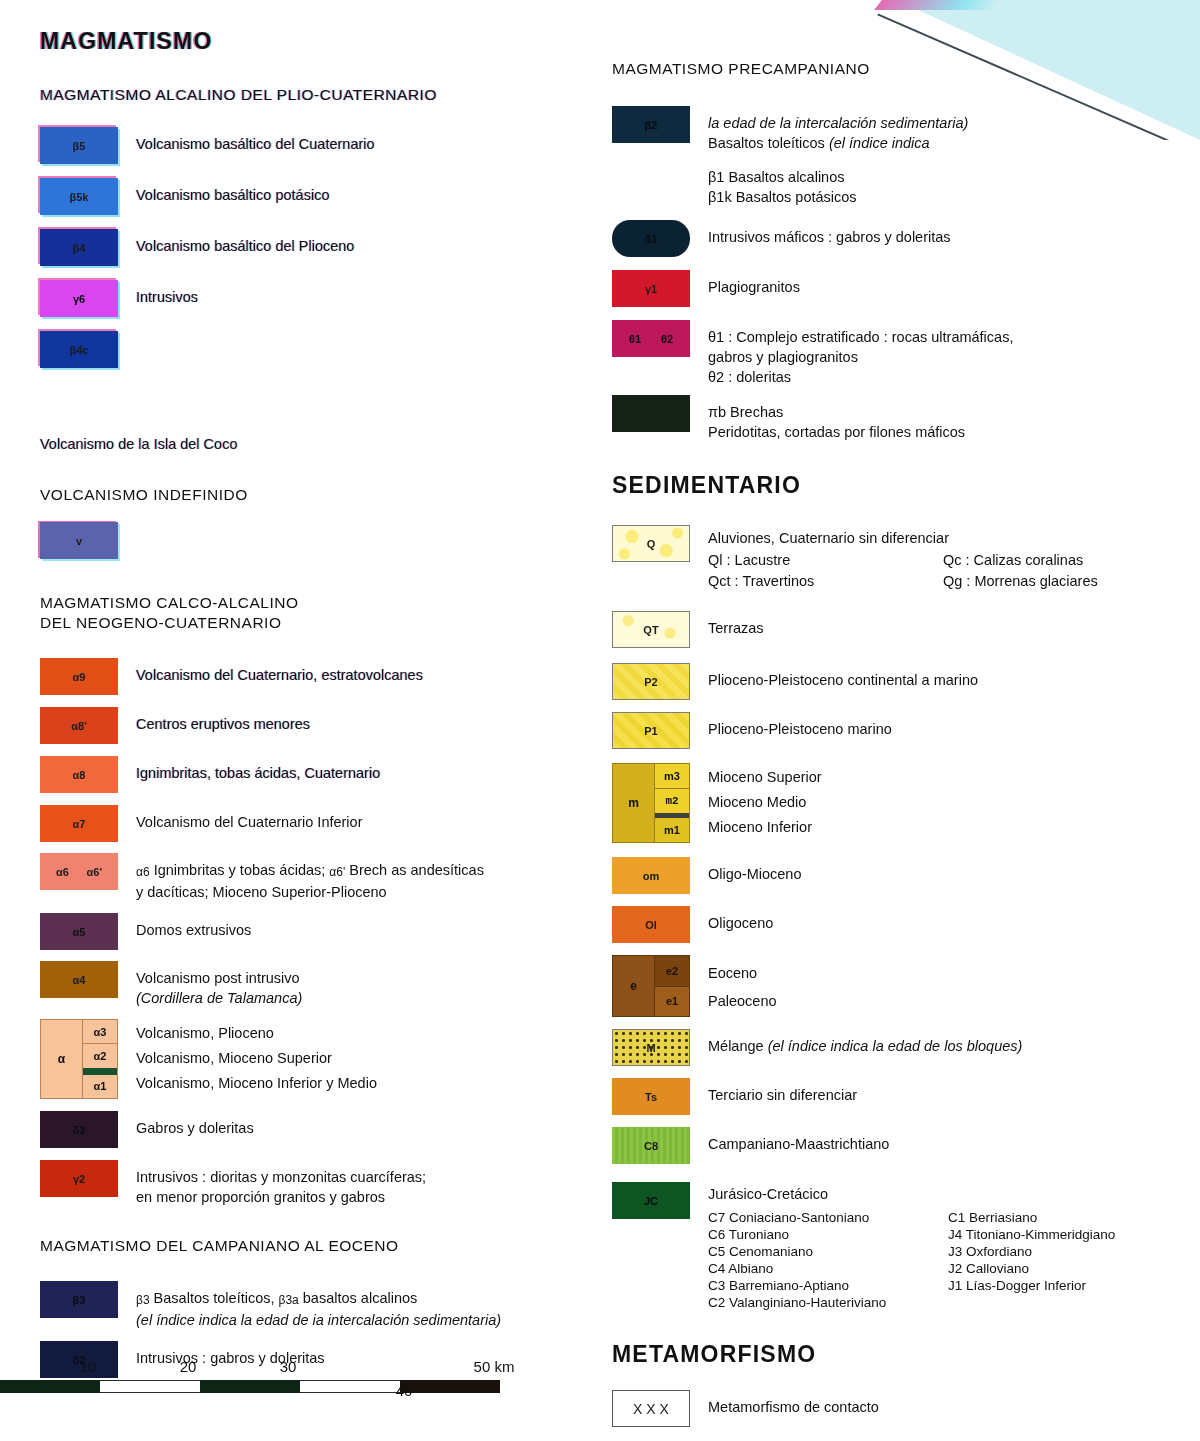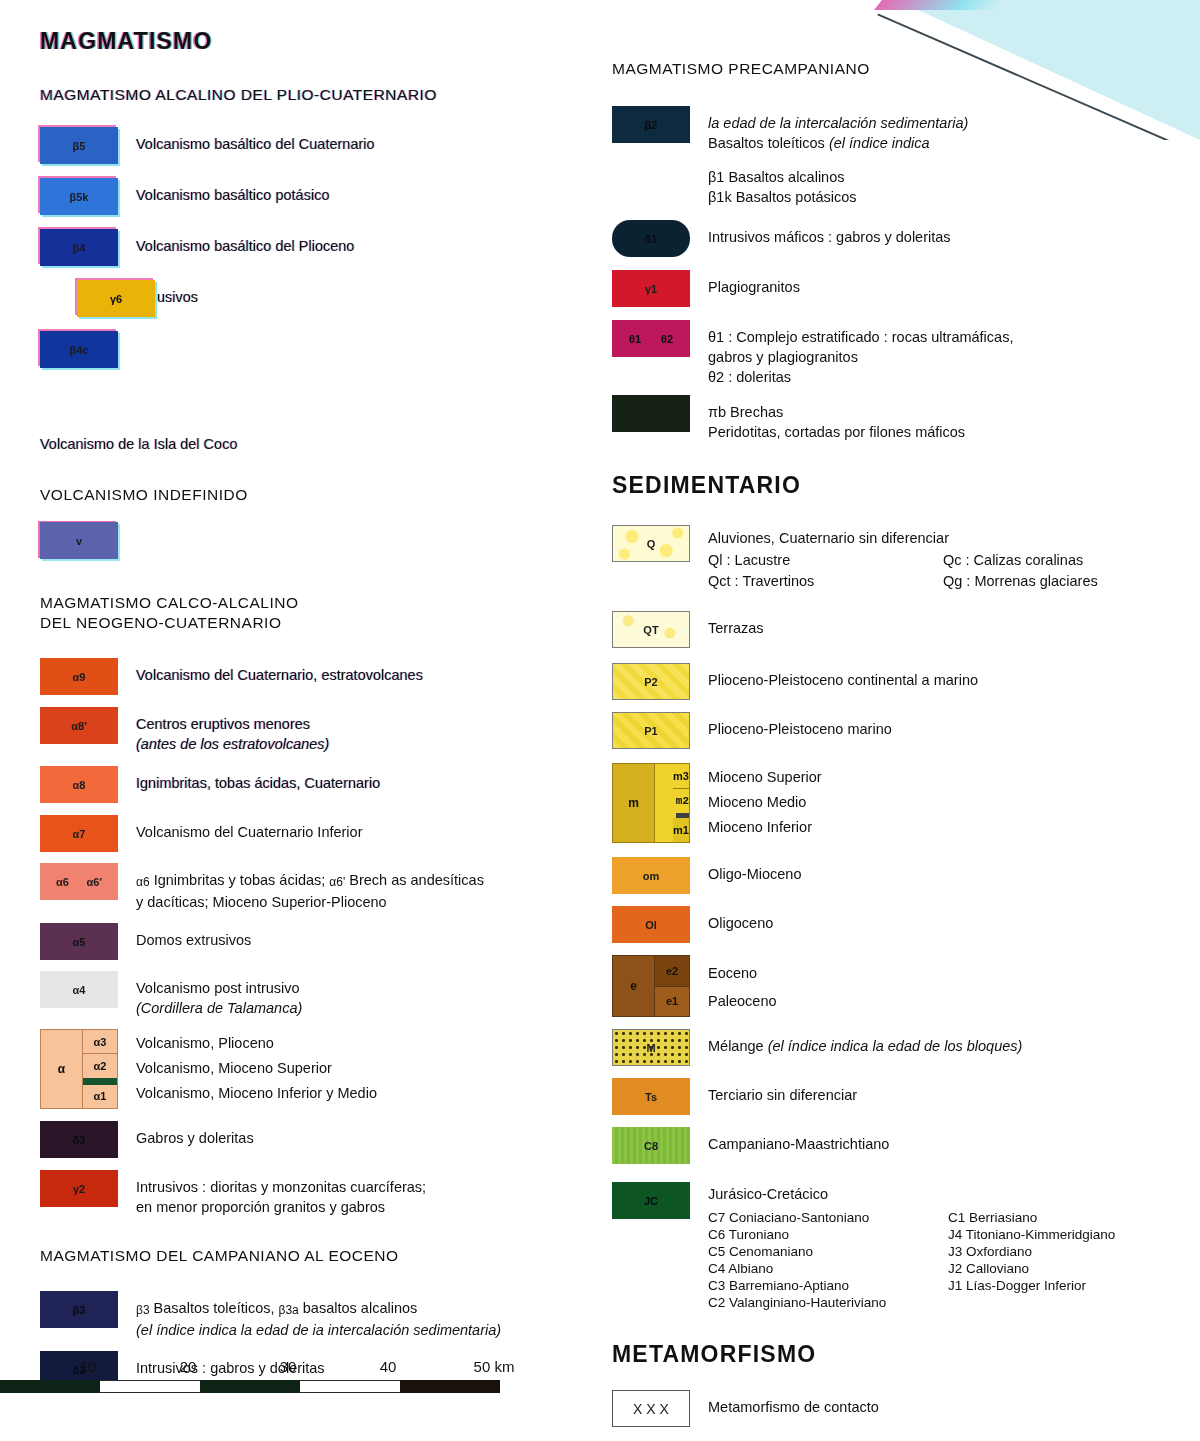--- a/index.html
+++ b/index.html
@@ -228,21 +228,21 @@
     <div class="swatch-cell">
       <div class="sw chroma" style="background:#16309a;">
         <span class="code">β4</span>
       </div>
     </div>
     <div class="desc glow">Volcanismo basáltico del Plioceno</div>
   </div>
 
   <div class="row" style="margin-top:14px;">
     <div class="swatch-cell">
-      <div class="sw chroma dark" style="background:#eab308;margin-left:37px;">
+      <div class="sw chroma dark" style="background:#d946ef;">
         <span class="code">γ6</span>
       </div>
     </div>
     <div class="desc glow">Intrusivos</div>
   </div>
 
   <div class="row" style="margin-top:14px;flex-direction:column;">
     <div class="swatch-cell">
       <div class="sw chroma" style="background:#10359c;">
         <span class="code">β4c</span>
@@ -275,21 +275,20 @@
   </div>
 
   <div class="row" style="margin-top:12px;">
     <div class="swatch-cell">
       <div class="sw" style="background:#d9421a;">
         <span class="code">α8'</span>
       </div>
     </div>
     <div class="desc glow">
       <span class="ln">Centros eruptivos menores</span>
-      <span class="ln it">(antes de los estratovolcanes)</span>
     </div>
   </div>
 
   <div class="row" style="margin-top:12px;">
     <div class="swatch-cell">
       <div class="sw" style="background:#f26a3c;">
         <span class="code">α8</span>
       </div>
     </div>
     <div class="desc glow">Ignimbritas, tobas ácidas, Cuaternario</div>
@@ -321,21 +320,21 @@
     <div class="swatch-cell">
       <div class="sw" style="background:#5c3050; color:#111;">
         <span class="code">α5</span>
       </div>
     </div>
     <div class="desc">Domos extrusivos</div>
   </div>
 
   <div class="row" style="margin-top:11px;">
     <div class="swatch-cell">
-      <div class="sw" style="background:#e5e5e5;">
+      <div class="sw" style="background:#a16207;">
         <span class="code">α4</span>
       </div>
     </div>
     <div class="desc">
       <span class="ln">Volcanismo post intrusivo</span>
       <span class="ln it">(Cordillera de Talamanca)</span>
     </div>
   </div>
 
   <div class="row" style="margin-top:11px;">
@@ -520,21 +519,21 @@
         <span class="code">P1</span>
       </div>
     </div>
     <div class="desc">Plioceno-Pleistoceno marino</div>
   </div>
 
   <div class="row" style="margin-top:14px;">
     <div class="swatch-cell">
       <div class="stack" style="height:80px; background:#d4b01f; border:1px solid #9c7f12;">
         <div class="leftpart" style="border-right:1px solid #9c7f12;">m</div>
-        <div class="rightcol" style="background:#f0d22c;align-items:flex-end;">
+        <div class="rightcol" style="background:#f0d22c;">
           <div style="border-bottom:1px solid #9c7f12;">m3</div>
           <div style="border-bottom:5px solid #404040;font-family:Liberation Mono, monospace;">m2</div>
           <div style="background:#e0c220;">m1</div>
         </div>
       </div>
     </div>
     <div class="desc" style="padding-top:2px;">
       <span class="ln" style="line-height:25px;">Mioceno Superior</span>
       <span class="ln" style="line-height:25px;">Mioceno Medio</span>
       <span class="ln" style="line-height:25px;">Mioceno Inferior</span>
@@ -641,21 +640,21 @@
     </div>
     <div class="desc">Metamorfismo de contacto</div>
   </div>
 </div>
 
 <div id="scalebar-wrap">
   <div id="scale-labels">
     <span style="left:88px;">10</span>
     <span style="left:188px;">20</span>
     <span style="left:288px;">30</span>
-    <span style="left:388px;">40</span>
+    <span style="left:404px;margin-top:24px;">40</span>
     <span style="left:494px;">50 km</span>
   </div>
   <div id="scale-bar">
     <div class="seg-dark"></div>
     <div class="seg-light"></div>
     <div class="seg-dark"></div>
     <div class="seg-light"></div>
     <div class="seg-dark2"></div>
   </div>
 </div>

